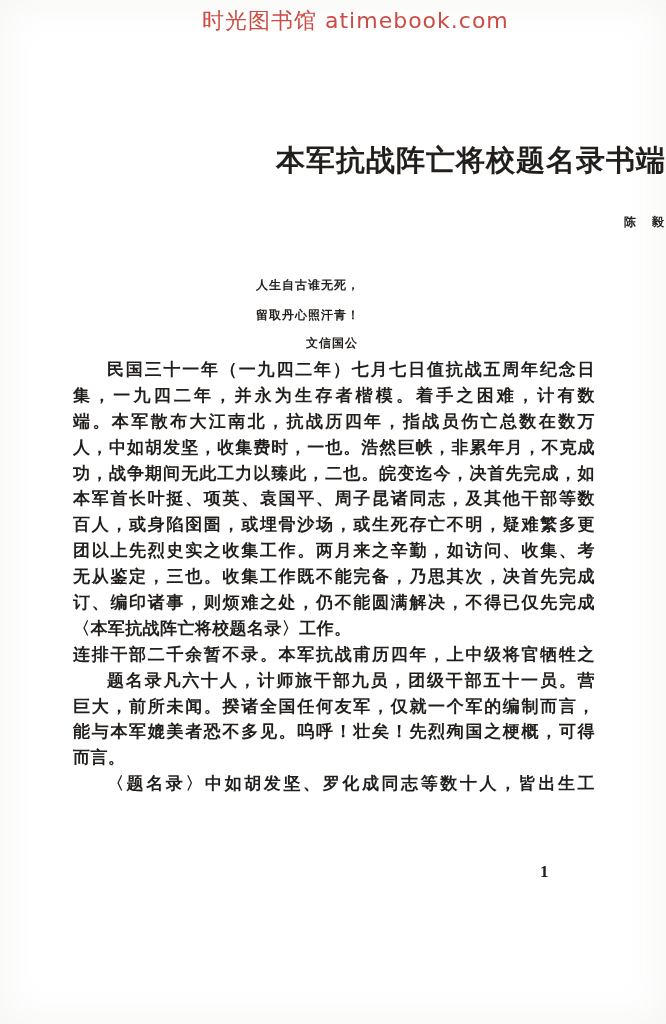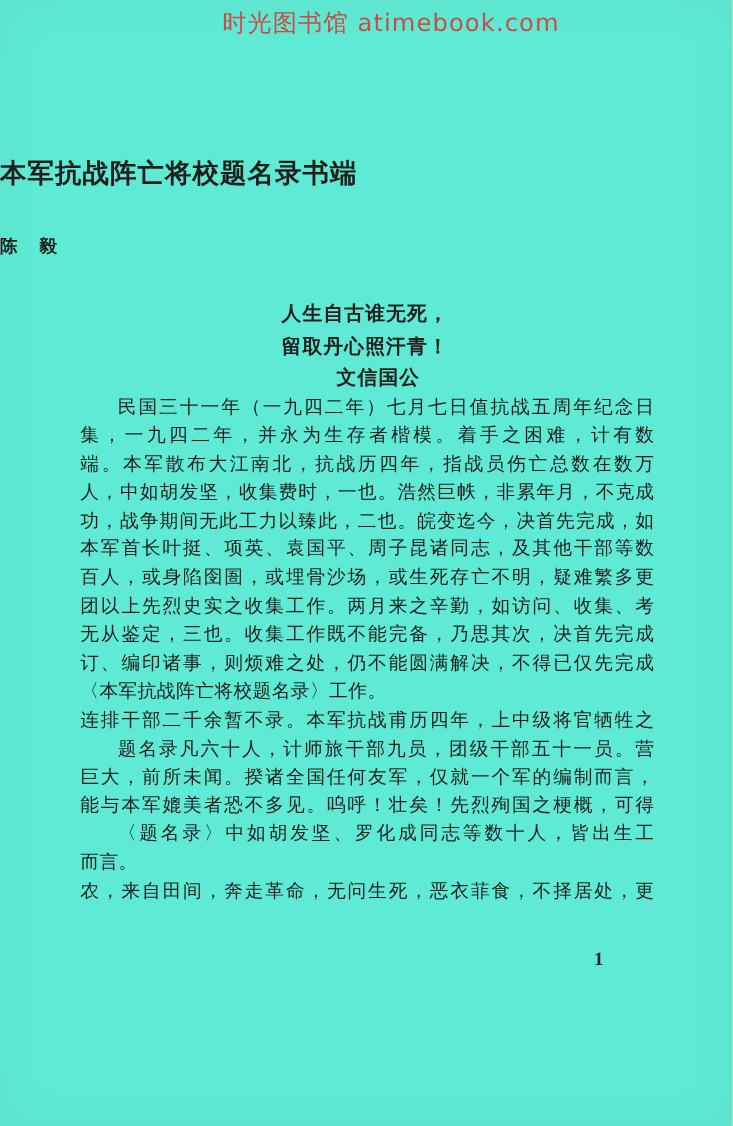--- a/index.html
+++ b/index.html
@@ -5,21 +5,21 @@
   html, body {
     margin: 0;
     padding: 0;
     background: #e8e6e1;
   }
   .page {
     position: relative;
     width: 666px;
     height: 1024px;
     margin: 0 auto;
-    background: #5eead4;
+    background: #ffffff;
     box-shadow: inset 0 0 40px rgba(120,110,95,0.08);
     font-family: "Liberation Serif", serif;
     color: #211e1b;
     overflow: hidden;
   }
   .watermark {
     position: absolute;
     top: 6px;
     left: 202px;
     font-size: 22px;
@@ -28,55 +28,55 @@
     color: #cc4b45;
     font-family: "DejaVu Sans", sans-serif;
     white-space: nowrap;
   }
   .title {
     position: absolute;
     top: 141px;
     left: 0;
     width: 100%;
     margin: 0;
-    text-align: left;
-    font-size: 24px;
+    text-align: right;
+    font-size: 29px;
     font-weight: 700;
     letter-spacing: 1px;
   }
   .author {
     position: absolute;
     top: 214px;
     left: 0;
     width: 100%;
-    text-align: left;
-    font-size: 16px;
+    text-align: right;
+    font-size: 12px;
     font-weight: 700;
     letter-spacing: 2px;
   }
   .epigraph {
     position: absolute;
     top: 270px;
     left: 256px;
-    font-size: 18px;
+    font-size: 12px;
     font-weight: 700;
     line-height: 30px;
     letter-spacing: 1px;
   }
   .epigraph .attribution {
     margin-left: 50px;
     line-height: 26px;
   }
   .body-text {
     position: absolute;
     top: 357px;
     left: 73px;
     width: 522px;
     font-size: 17px;
-    font-weight: 400;
+    font-weight: 700;
     letter-spacing: 0.4px;
   }
   .bl {
     height: 25.9px;
     line-height: 25.9px;
     overflow: hidden;
     text-align: justify;
     text-align-last: justify;
     text-justify: inter-character;
     white-space: nowrap;
@@ -122,20 +122,19 @@
     <div class="bl">本军首长叶挺、项英、袁国平、周子昆诸同志，及其他干部等数</div>
     <div class="bl">百人，或身陷囹圄，或埋骨沙场，或生死存亡不明，疑难繁多更</div>
     <div class="bl">团以上先烈史实之收集工作。两月来之辛勤，如访问、收集、考</div>
     <div class="bl">无从鉴定，三也。收集工作既不能完备，乃思其次，决首先完成</div>
     <div class="bl">订、编印诸事，则烦难之处，仍不能圆满解决，不得已仅先完成</div>
     <div class="bl end">〈本军抗战阵亡将校题名录〉工作。</div>
     <div class="bl">连排干部二千余暂不录。本军抗战甫历四年，上中级将官牺牲之</div>
     <div class="bl indent">题名录凡六十人，计师旅干部九员，团级干部五十一员。营</div>
     <div class="bl">巨大，前所未闻。揆诸全国任何友军，仅就一个军的编制而言，</div>
     <div class="bl">能与本军媲美者恐不多见。呜呼！壮矣！先烈殉国之梗概，可得</div>
+    <div class="bl end">而言。</div>
     <div class="bl indent">〈题名录〉中如胡发坚、罗化成同志等数十人，皆出生工</div>
-    <div class="bl end">而言。</div>
-    <div class="bl">农，来自田间，奔走革命，无问生死，恶衣菲食，不择居处，更</div>
   </div>
 
   <div class="page-number">1</div>
 
 </div>
 
 </body></html>

